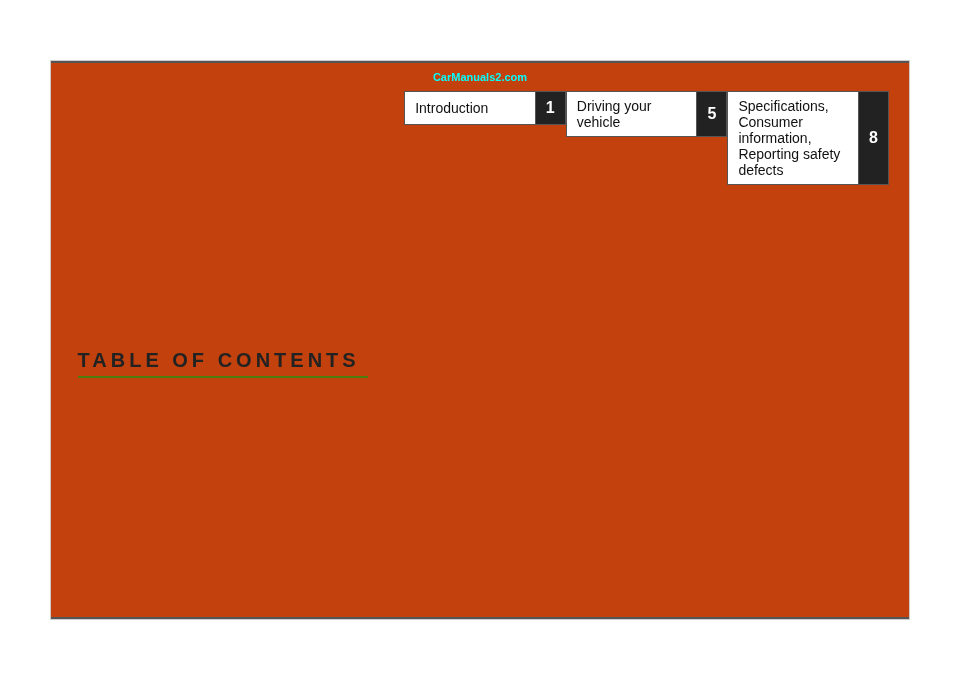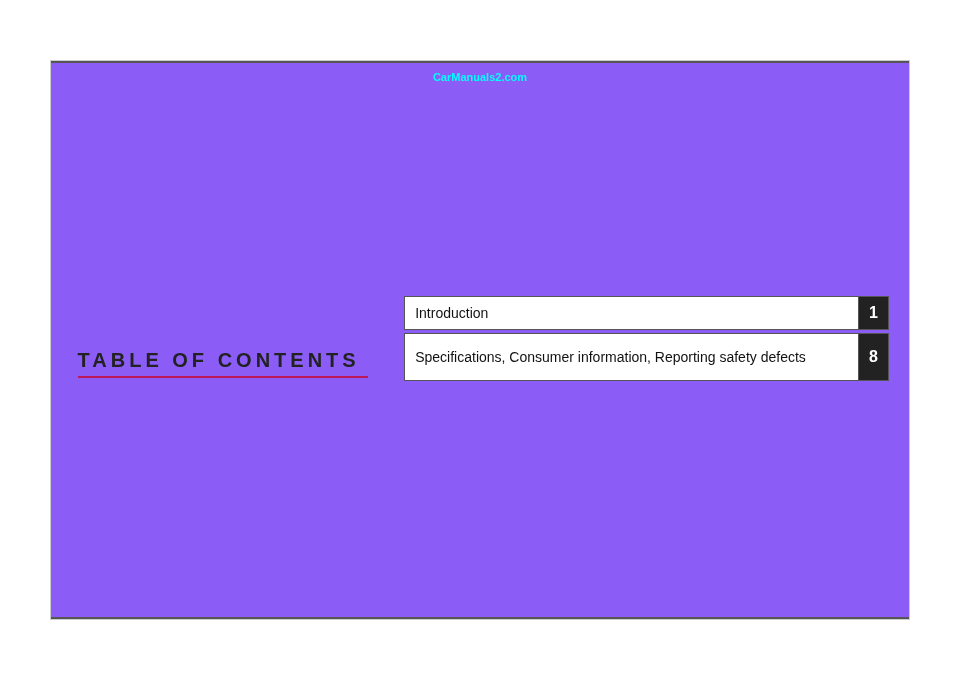--- a/index.html
+++ b/index.html
@@ -12,21 +12,21 @@
       display: flex;
       flex-direction: column;
       align-items: center;
       justify-content: center;
       overflow: hidden;
     }
 
     .page-container {
       width: 860px;
       height: 560px;
-      background: #8b5cf6;
+      background: #c2410c;
       border: 1px solid #ccc;
       position: relative;
       display: flex;
       flex-direction: row;
     }
 
     .top-border {
       position: absolute;
       top: 0;
       left: 0;
@@ -62,30 +62,30 @@
       align-items: center;
       justify-content: center;
       height: 100%;
     }
 
     .table-title {
       font-size: 20px;
       font-weight: bold;
       letter-spacing: 4px;
       color: #222;
-      border-bottom: 2px solid #be185d;
+      border-bottom: 2px solid #4d7c0f;
       padding-bottom: 4px;
       padding-right: 8px;
       margin-top: 47px;
     }
 
     .right-section {
       width: 60%;
       display: flex;
-      flex-direction: column;
+      flex-direction: row;
       align-items: flex-start;
       justify-content: center;
       padding: 30px 20px 30px 10px;
       gap: 0;
     }
 
     .toc-row {
       display: flex;
       flex-direction: row;
       align-items: stretch;
@@ -144,20 +144,24 @@
     <div class="table-title">TABLE  OF  CONTENTS</div>
   </div>
 
   <div class="right-section">
 
   <div class="toc-row">
         <div class="toc-label">Introduction</div>
         <div class="toc-number">1</div>
       </div>
       <div class="toc-row">
+        <div class="toc-label">Driving your vehicle</div>
+        <div class="toc-number">5</div>
+      </div>
+      <div class="toc-row">
         <div class="toc-label two-line">Specifications, Consumer information,
 Reporting safety defects</div>
         <div class="toc-number two-line">8</div>
       </div>
     </div>
 
   <div class="bottom-border"></div>
 </div>
 
 </body></html>

